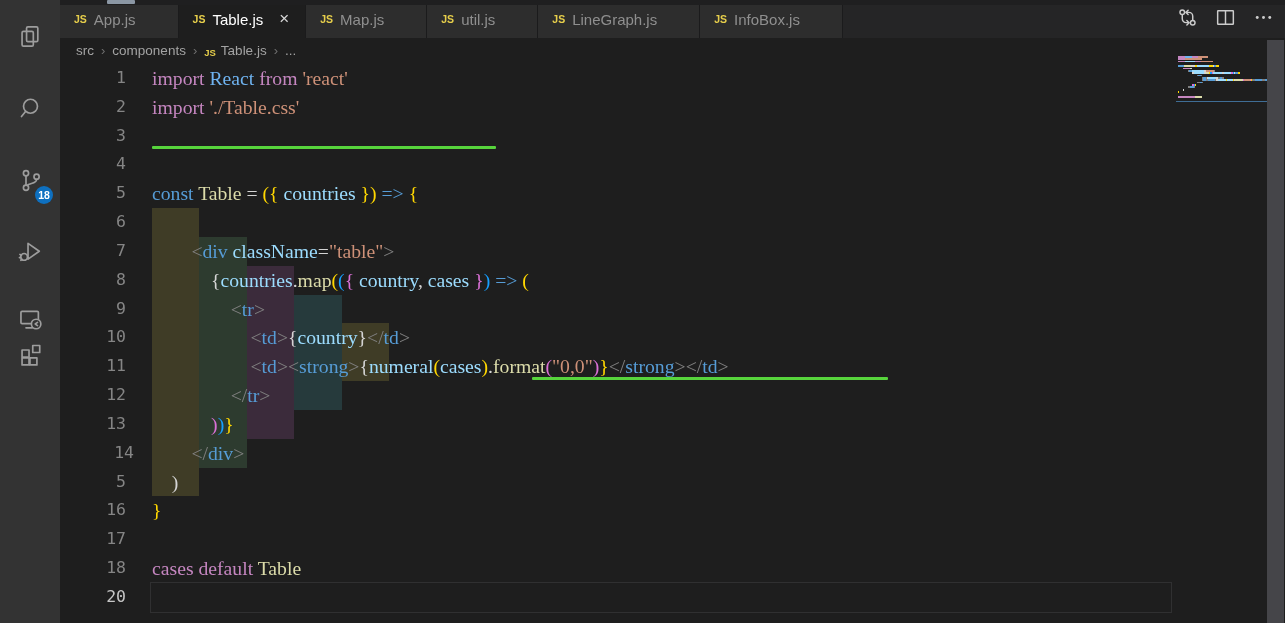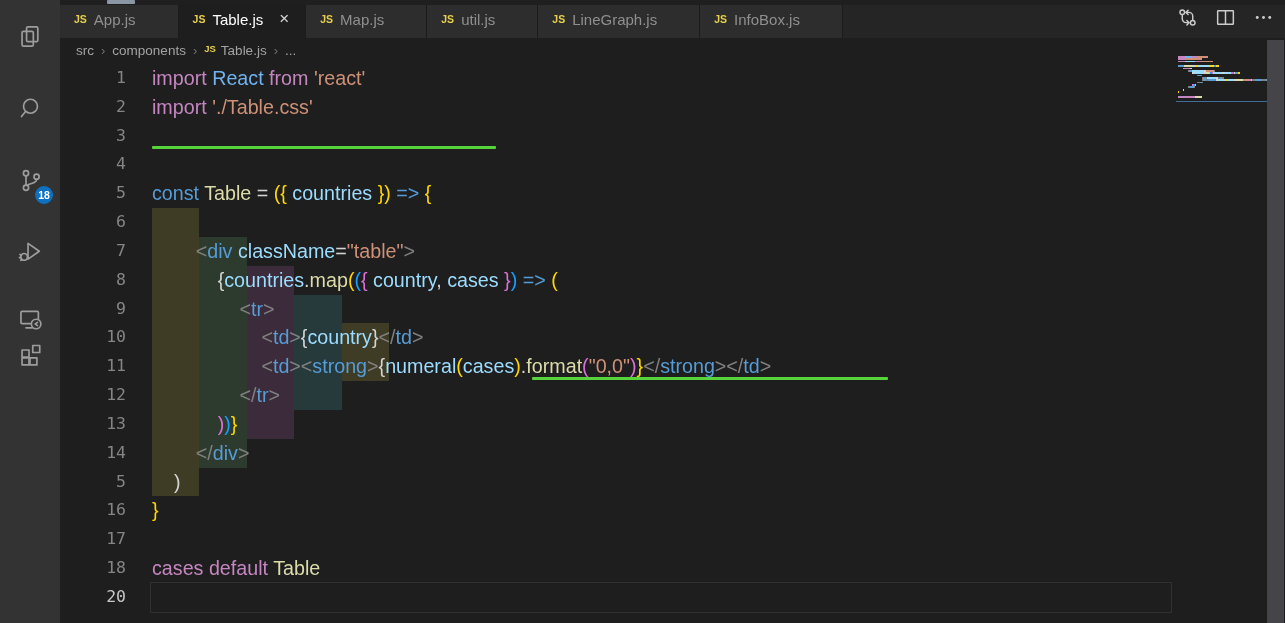--- a/index.html
+++ b/index.html
@@ -28,31 +28,31 @@
   .js-badge{font-weight:bold;font-size:10.5px;color:#e6ce4b;font-family:"Liberation Sans",sans-serif;letter-spacing:0;}
   #tab-actions{position:absolute;right:8px;top:0;height:38px;display:flex;align-items:center;gap:10px;}
   .tab-action{width:28px;height:28px;display:flex;align-items:center;justify-content:center;cursor:pointer;border-radius:4px;}
   .tab-action svg{stroke:#cccccc;fill:none;stroke-width:1.4;stroke-linecap:round;stroke-linejoin:round;}
   #top-band{position:absolute;left:60px;top:0;right:0;height:5px;background:#1f1f20;}
   #top-artifact{position:absolute;left:107px;top:0;width:28px;height:4px;background:#8b97a4;border-radius:1px;}
 
   
   #breadcrumb{position:absolute;left:60px;top:38px;right:0;height:24px;background:#1e1e1e;
               display:flex;align-items:center;padding-left:16px;font-size:13.5px;color:#a3a3a3;}
-  .crumb{display:flex;align-items:flex-start;cursor:pointer;}
+  .crumb{display:flex;align-items:flex-end;cursor:pointer;}
   .crumb .js-badge{font-size:9.5px;margin-right:5px;}
   .crumb-sep{color:#6f6f6f;margin:0 7px;font-size:13px;}
 
   
   #editor{position:absolute;left:60px;top:62px;right:0;bottom:0;background:#1e1e1e;cursor:text;}
   .gutter-num{position:absolute;left:0;width:66px;text-align:right;color:#858585;
               font-family:"DejaVu Sans Mono",monospace;font-size:16.5px;line-height:28.83px;}
   .gutter-num.cur{color:#c6c6c6;}
   .code-line{position:absolute;left:92px;height:28.83px;white-space:pre;
-             font-family:Liberation Sans, sans-serif;font-size:19.7px;line-height:28.83px;color:#d4d4d4;}
+             font-family:Liberation Serif, serif;font-size:19.7px;line-height:28.83px;color:#d4d4d4;}
   .indent-block{position:absolute;height:28.83px;}
   .squiggle{position:absolute;height:3px;border-radius:1px;}
   .current-line-box{position:absolute;left:90px;width:1022px;border:1px solid #303031;box-sizing:border-box;}
 
   
   #minimap{position:absolute;left:1157px;top:56px;width:112px;cursor:pointer;}
   .mini-line{height:2.35px;white-space:nowrap;overflow:hidden;padding-left:21px;}
   .mini-line span{display:inline-block;height:1.7px;vertical-align:top;}
   #minimap-current{position:absolute;left:1176px;top:100.5px;width:108px;height:1.7px;background:#3f6d95;}
   #scrollbar{position:absolute;left:1267px;top:40px;width:17px;height:583px;background:#454549;cursor:pointer;}
@@ -240,21 +240,21 @@
       <div class="indent-block" style="left: 234.44px; width: 47.48px; top: 319.13px; background: rgb(38, 58, 60);"></div>
       <div class="gutter-num" style="top: 319.13px;">12</div>
       <div class="code-line" style="top: 319.13px;"><span>                </span><span style="color:#808080">&lt;/</span><span style="color:#569CD6">tr</span><span style="color:#808080">&gt;</span></div>
       <div class="indent-block" style="left: 92px; width: 47.48px; top: 347.96px; background: rgb(63, 60, 38);"></div>
       <div class="indent-block" style="left: 139.48px; width: 47.48px; top: 347.96px; background: rgb(45, 59, 47);"></div>
       <div class="indent-block" style="left: 186.96px; width: 47.48px; top: 347.96px; background: rgb(59, 43, 59);"></div>
       <div class="gutter-num" style="top: 347.96px;">13</div>
       <div class="code-line" style="top: 347.96px;"><span>            </span><span style="color:#DA70D6">)</span><span style="color:#179FFF">)</span><span style="color:#FFD700">}</span></div>
       <div class="indent-block" style="left: 92px; width: 47.48px; top: 376.79px; background: rgb(63, 60, 38);"></div>
       <div class="indent-block" style="left: 139.48px; width: 47.48px; top: 376.79px; background: rgb(45, 59, 47);"></div>
-      <div class="gutter-num" style="top: 376.79px;">14</div>
+      <div class="gutter-num" style="top: 376.79px; margin-left: 8px;">14</div>
       <div class="code-line" style="top: 376.79px;"><span>        </span><span style="color:#808080">&lt;/</span><span style="color:#569CD6">div</span><span style="color:#808080">&gt;</span></div>
       <div class="indent-block" style="left: 92px; width: 47.48px; top: 405.62px; background: rgb(63, 60, 38);"></div>
       <div class="gutter-num" style="top: 405.62px;">5</div>
       <div class="code-line" style="top: 405.62px;"><span>    </span><span style="color:#D4D4D4">)</span></div>
       <div class="gutter-num" style="top: 434.45px;">16</div>
       <div class="code-line" style="top: 434.45px;"><span></span><span style="color:#FFD700">}</span></div>
       <div class="gutter-num" style="top: 463.28px;">17</div>
       <div class="code-line" style="top: 463.28px;"><span></span></div>
       <div class="gutter-num" style="top: 492.11px;">18</div>
       <div class="code-line" style="top: 492.11px;"><span></span><span style="color:#C586C0">cases</span><span style="color:#C586C0"> default</span><span style="color:#DCDCAA"> Table</span></div>

